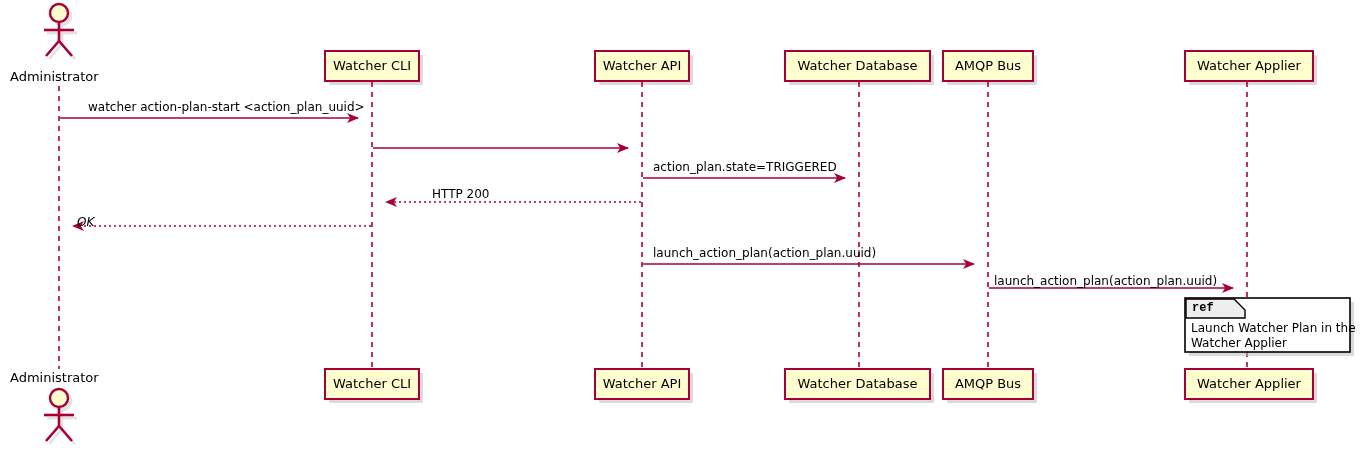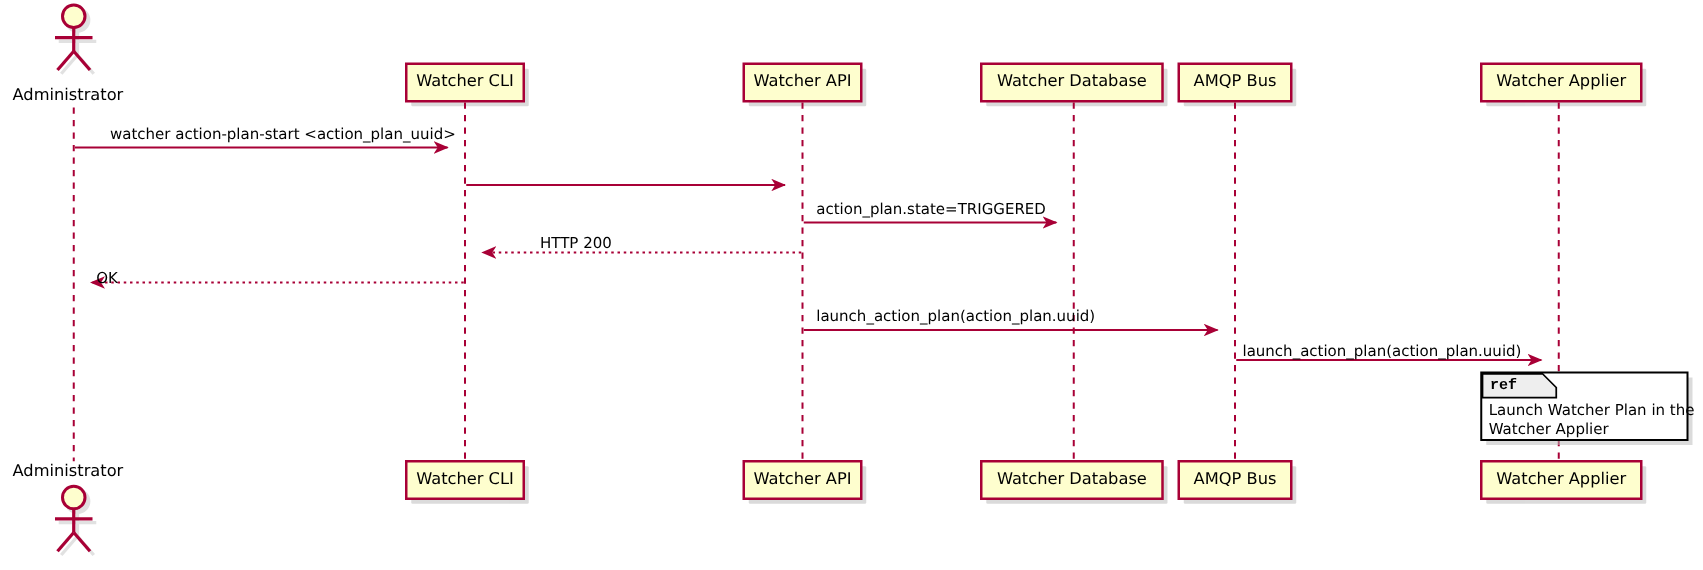--- a/index.html
+++ b/index.html
@@ -171,21 +171,21 @@
 
   <div class="lbl participant-label" style="left:325px; top:377px; width:94px;">Watcher CLI</div>
   <div class="lbl participant-label" style="left:595px; top:377px; width:94px;">Watcher API</div>
   <div class="lbl participant-label" style="left:785px; top:377px; width:145px;">Watcher Database</div>
   <div class="lbl participant-label" style="left:943px; top:377px; width:90px;">AMQP Bus</div>
   <div class="lbl participant-label" style="left:1185px; top:377px; width:128px;">Watcher Applier</div>
 
   <div class="lbl msg-label" style="left:64px; top:101px;margin-left:24px;">watcher action-plan-start &lt;action_plan_uuid&gt;</div>
   <div class="lbl msg-label" style="left:653px; top:161px;">action_plan.state=TRIGGERED</div>
   <div class="lbl msg-label" style="left:392px; top:188px;margin-left:40px;">HTTP 200</div>
-  <div class="lbl msg-label" style="left:77px; top:216px;">OK</div>
+  <div class="lbl msg-label" style="left:77px; top:216px;font-style:italic;">OK</div>
   <div class="lbl msg-label" style="left:653px; top:247px;">launch_action_plan(action_plan.uuid)</div>
   <div class="lbl msg-label" style="left:994px; top:275px;">launch_action_plan(action_plan.uuid)</div>
 
   <div class="lbl ref-kw" style="left:1192px; top:302px;">ref</div>
   <div class="lbl ref-body" style="left:1191px; top:321px;">Launch Watcher Plan in the</div>
   <div class="lbl ref-body" style="left:1191px; top:336px;">Watcher Applier</div>
 
 </div>
 
 </body></html>

